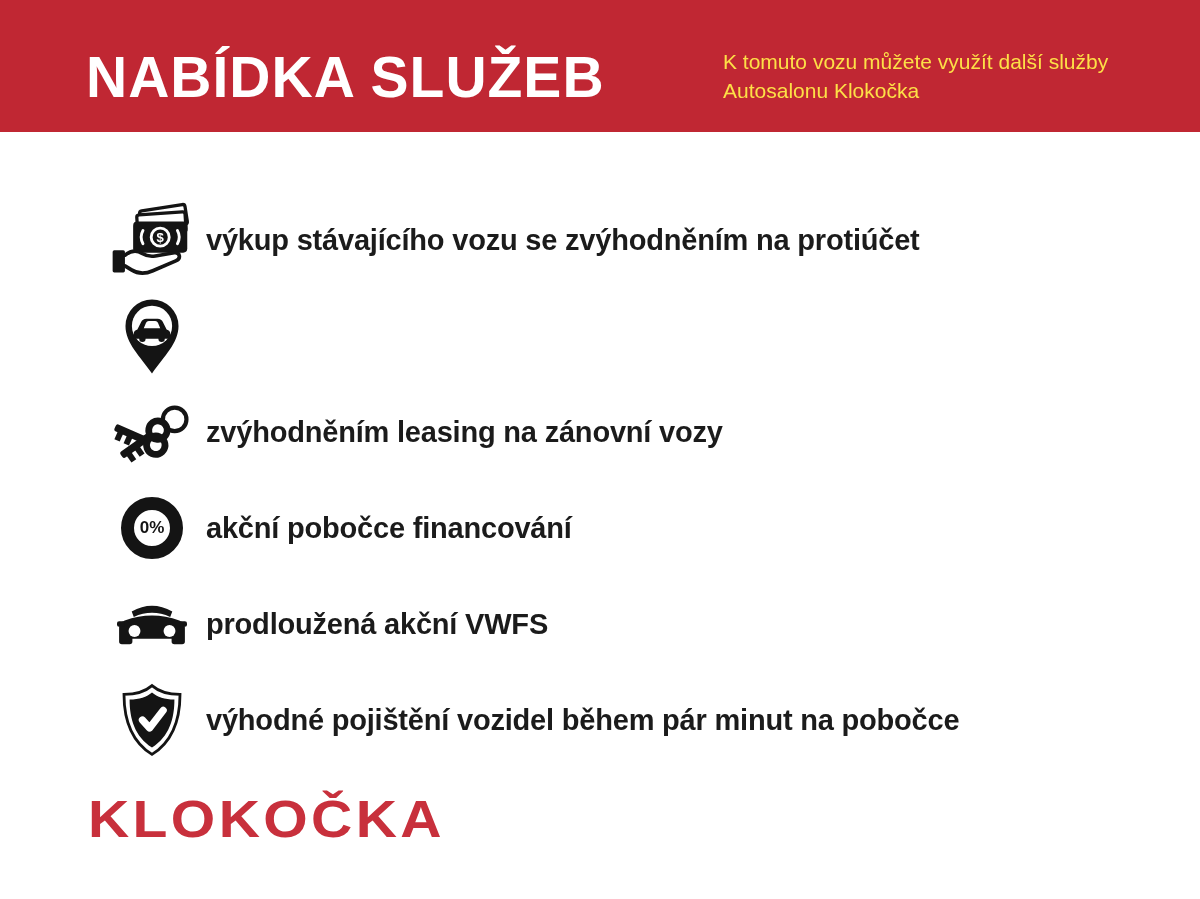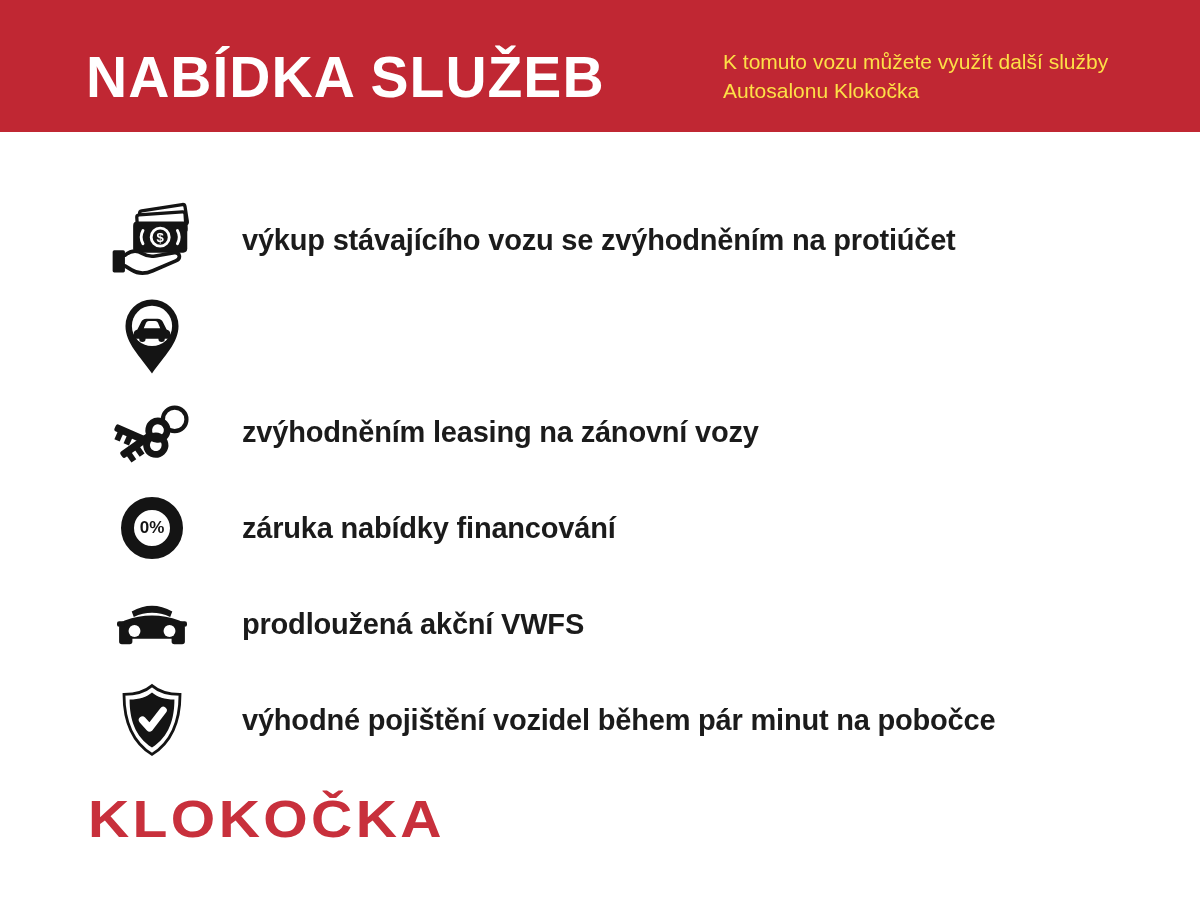--- a/index.html
+++ b/index.html
@@ -54,21 +54,20 @@
     align-items: center;
     justify-content: center;
     margin-right: 12px;
   }
   .service-label {
     color: #1b1b1b;
     font-size: 29px;
     font-weight: 700;
     letter-spacing: -0.2px;
     white-space: nowrap;
-    margin-left: 36px;
   }
   .ring-icon {
     width: 62px; height: 62px;
     border: 13px solid #141414;
     border-radius: 50%;
     display: flex;
     align-items: center;
     justify-content: center;
   }
   .ring-icon span {
@@ -146,21 +145,21 @@
         </g>
       </svg>
     </div>
     <div class="service-label">zvýhodněním leasing na zánovní vozy</div>
   </div>
 
   <div class="service-row">
     <div class="ring-icon" style="margin-left:11px;margin-right:23px;">
       <span>0%</span>
     </div>
-    <div class="service-label">záruka nabídky financování</div>
+    <div class="service-label">akční pobočce financování</div>
   </div>
 
   <div class="service-row">
     <div class="icon-box">
       <svg width="70" height="54" viewBox="0 0 100 76">
         <path d="M21,20 q29,-16 58,0 l-3,8 q-26,-12 -52,0 z" fill="#141414"></path>
         <path d="M11,33 q39,-14 78,0 q8,3 8,10 v20 q0,4 -4,4 h-11 q-4,0 -4,-4 v-4 h-56 v4 q0,4 -4,4 h-11 q-4,0 -4,-4 v-20 q0,-7 8,-10 z" fill="#141414"></path>
         <rect x="0" y="34" width="11" height="8" rx="3" fill="#141414"></rect>
         <rect x="89" y="34" width="11" height="8" rx="3" fill="#141414"></rect>
         <circle cx="25" cy="48" r="8.5" fill="#ffffff"></circle>

